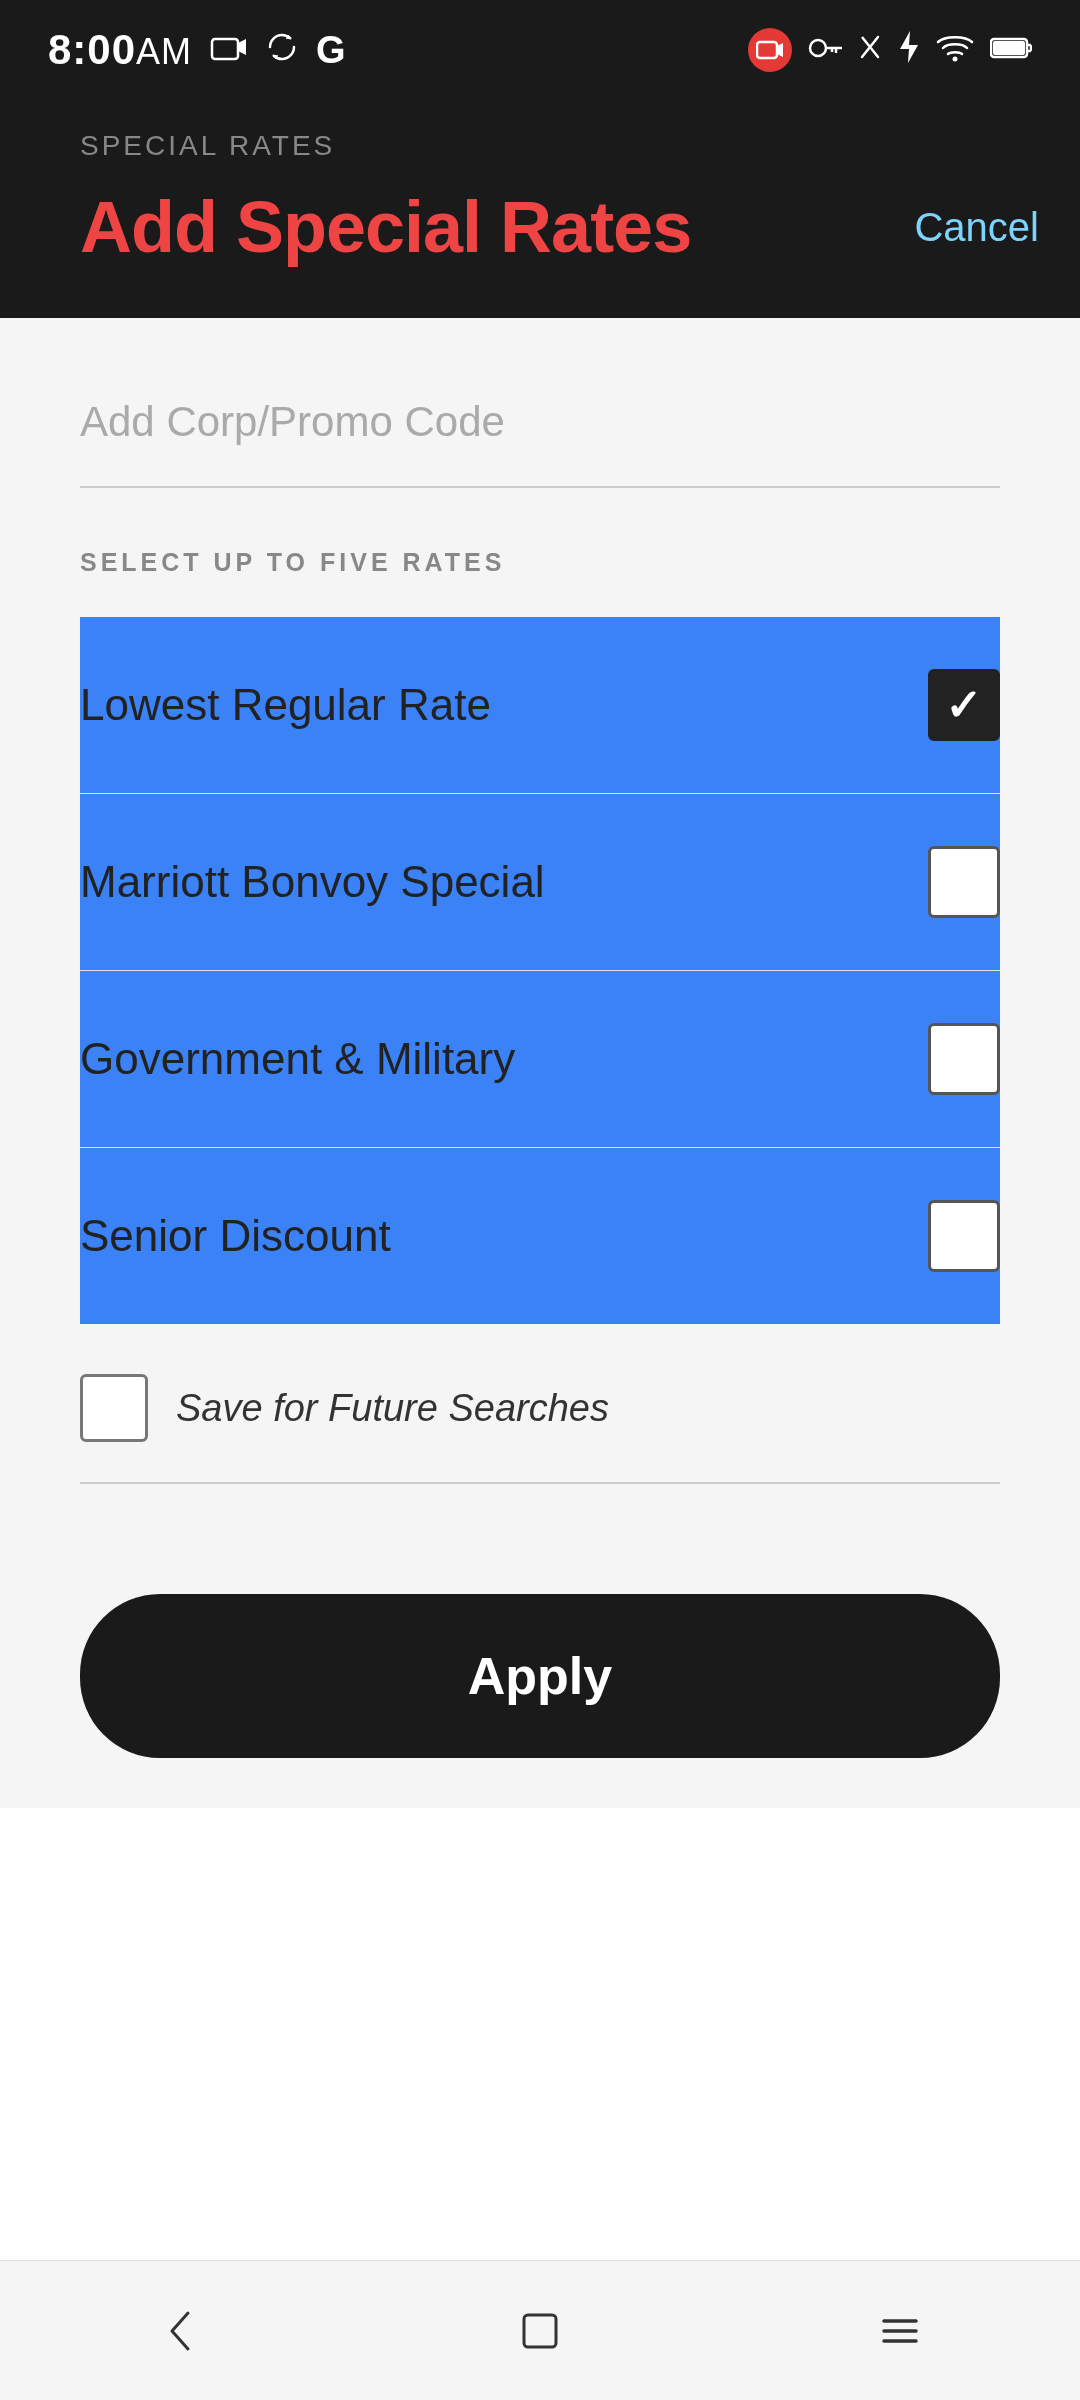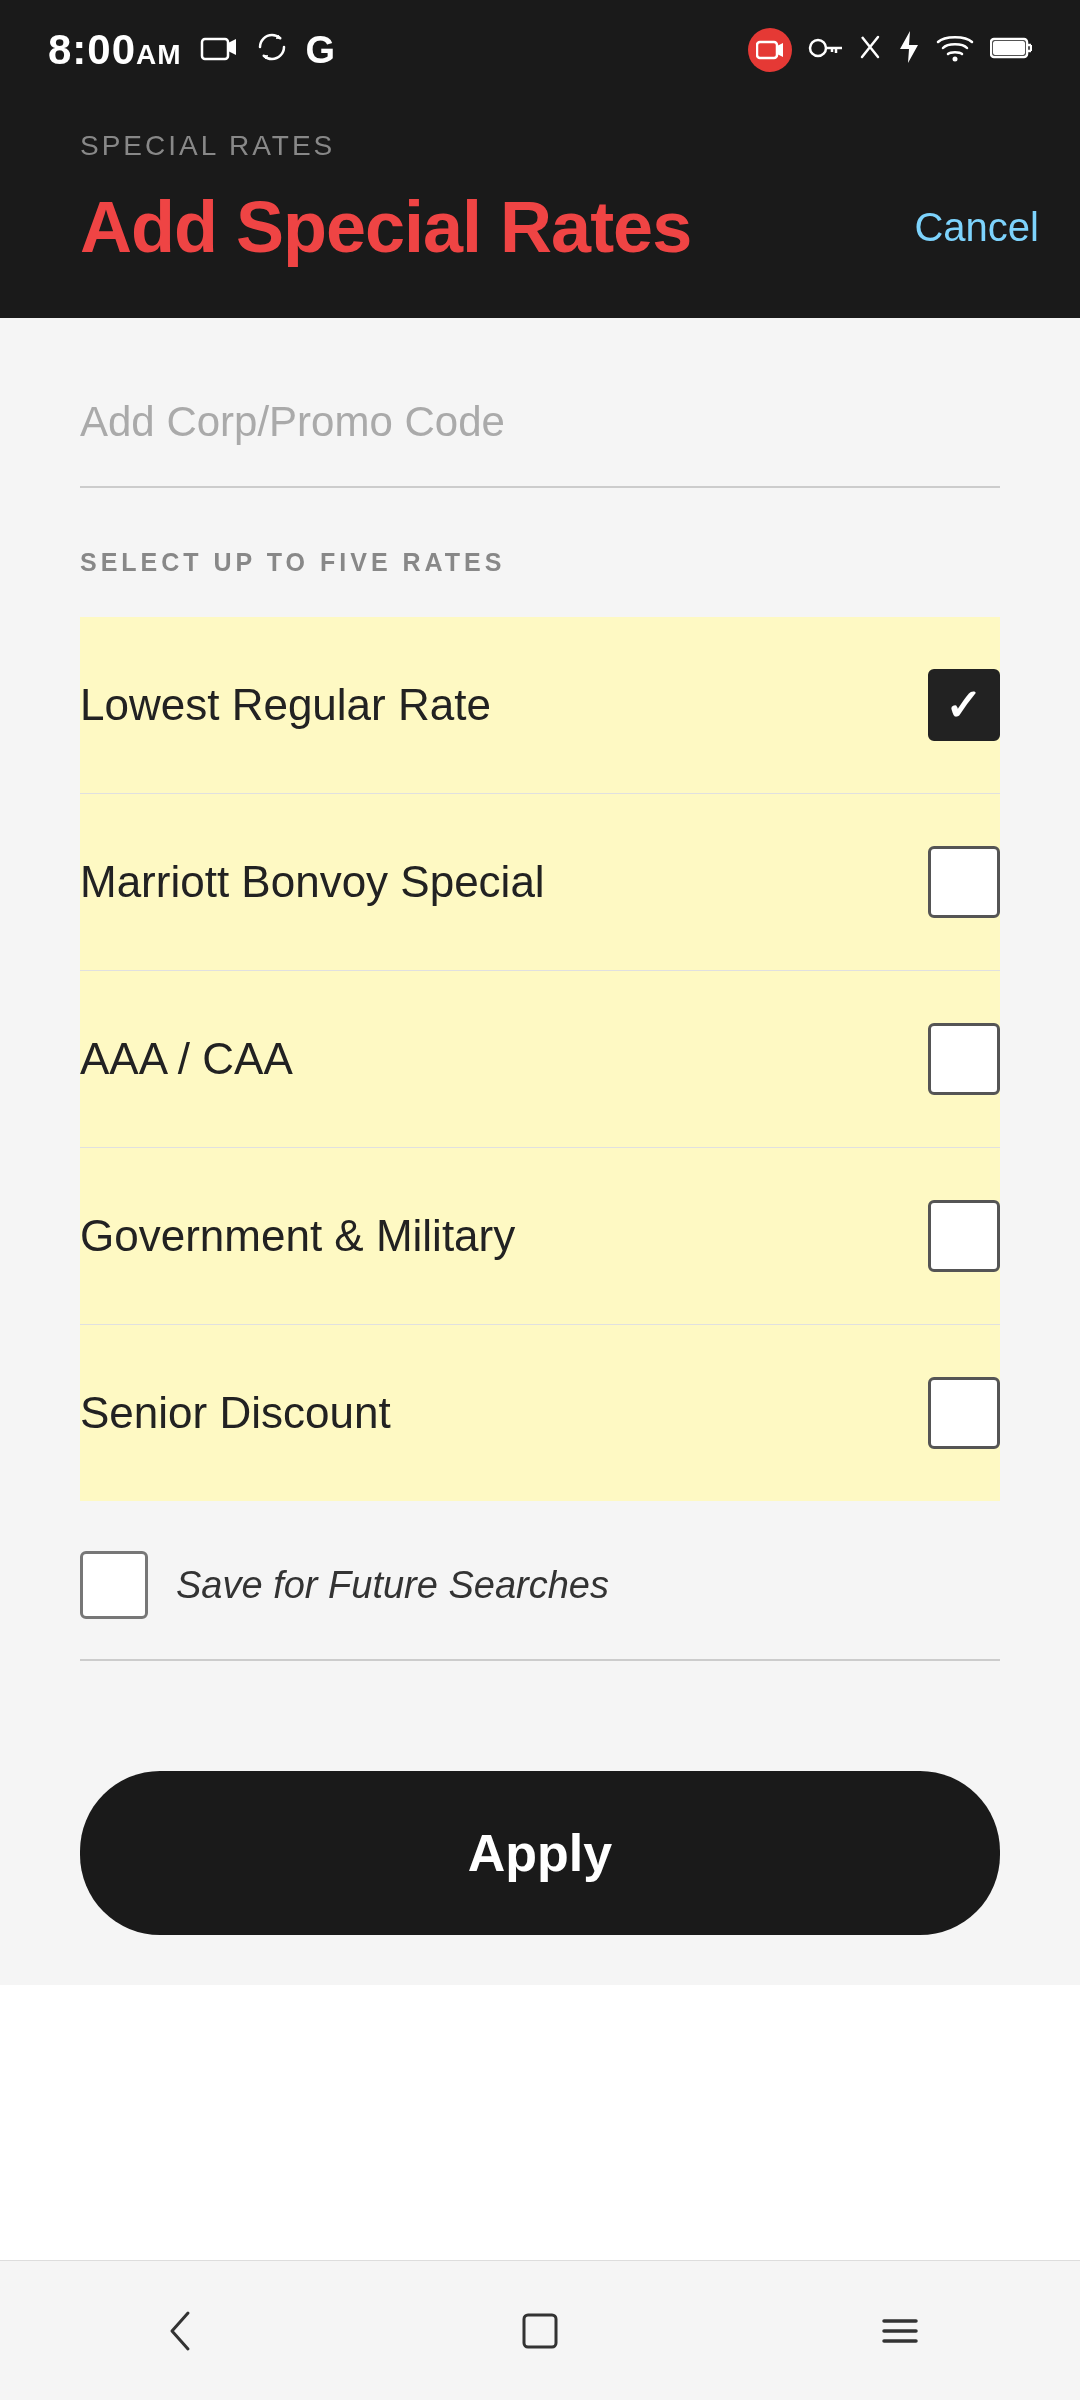--- a/index.html
+++ b/index.html
@@ -36,22 +36,22 @@
     }
 
     .status-time {
       color: #ffffff;
       font-size: 42px;
       font-weight: 600;
       letter-spacing: 1px;
     }
 
     .status-time .am {
-      font-size: 28px;
-      font-weight: 700;
+      font-size: 36px;
+      font-weight: 400;
       margin-top: 13px;
     }
 
     .status-icons-left {
       display: flex;
       align-items: center;
       gap: 16px;
     }
 
     .status-bar-right {
@@ -147,21 +147,21 @@
       color: #888888;
       font-size: 25px;
       font-weight: 600;
       letter-spacing: 4px;
       text-transform: uppercase;
       margin-bottom: 40px;
     }
 
     
     .rate-list {
-      background-color: #fef9c3;
+      background-color: #3b82f6;
       border-radius: 0;
     }
 
     .rate-item {
       display: flex;
       align-items: center;
       justify-content: space-between;
       padding: 52px 0;
       border-bottom: 1.5px solid #e0e0e0;
     }
@@ -388,24 +388,20 @@
     <div class="rate-item">
       <span class="rate-label">Lowest Regular Rate</span>
       <div class="checkbox-container checked"></div>
     </div>
 
     <div class="rate-item">
       <span class="rate-label">Marriott Bonvoy Special</span>
       <div class="checkbox-container"></div>
     </div>
 
-    <div class="rate-item">
-      <span class="rate-label">AAA / CAA</span>
-      <div class="checkbox-container"></div>
-    </div>
 
     <div class="rate-item">
       <span class="rate-label">Government &amp; Military</span>
       <div class="checkbox-container"></div>
     </div>
 
     <div class="rate-item">
       <span class="rate-label">Senior Discount</span>
       <div class="checkbox-container"></div>
     </div>

